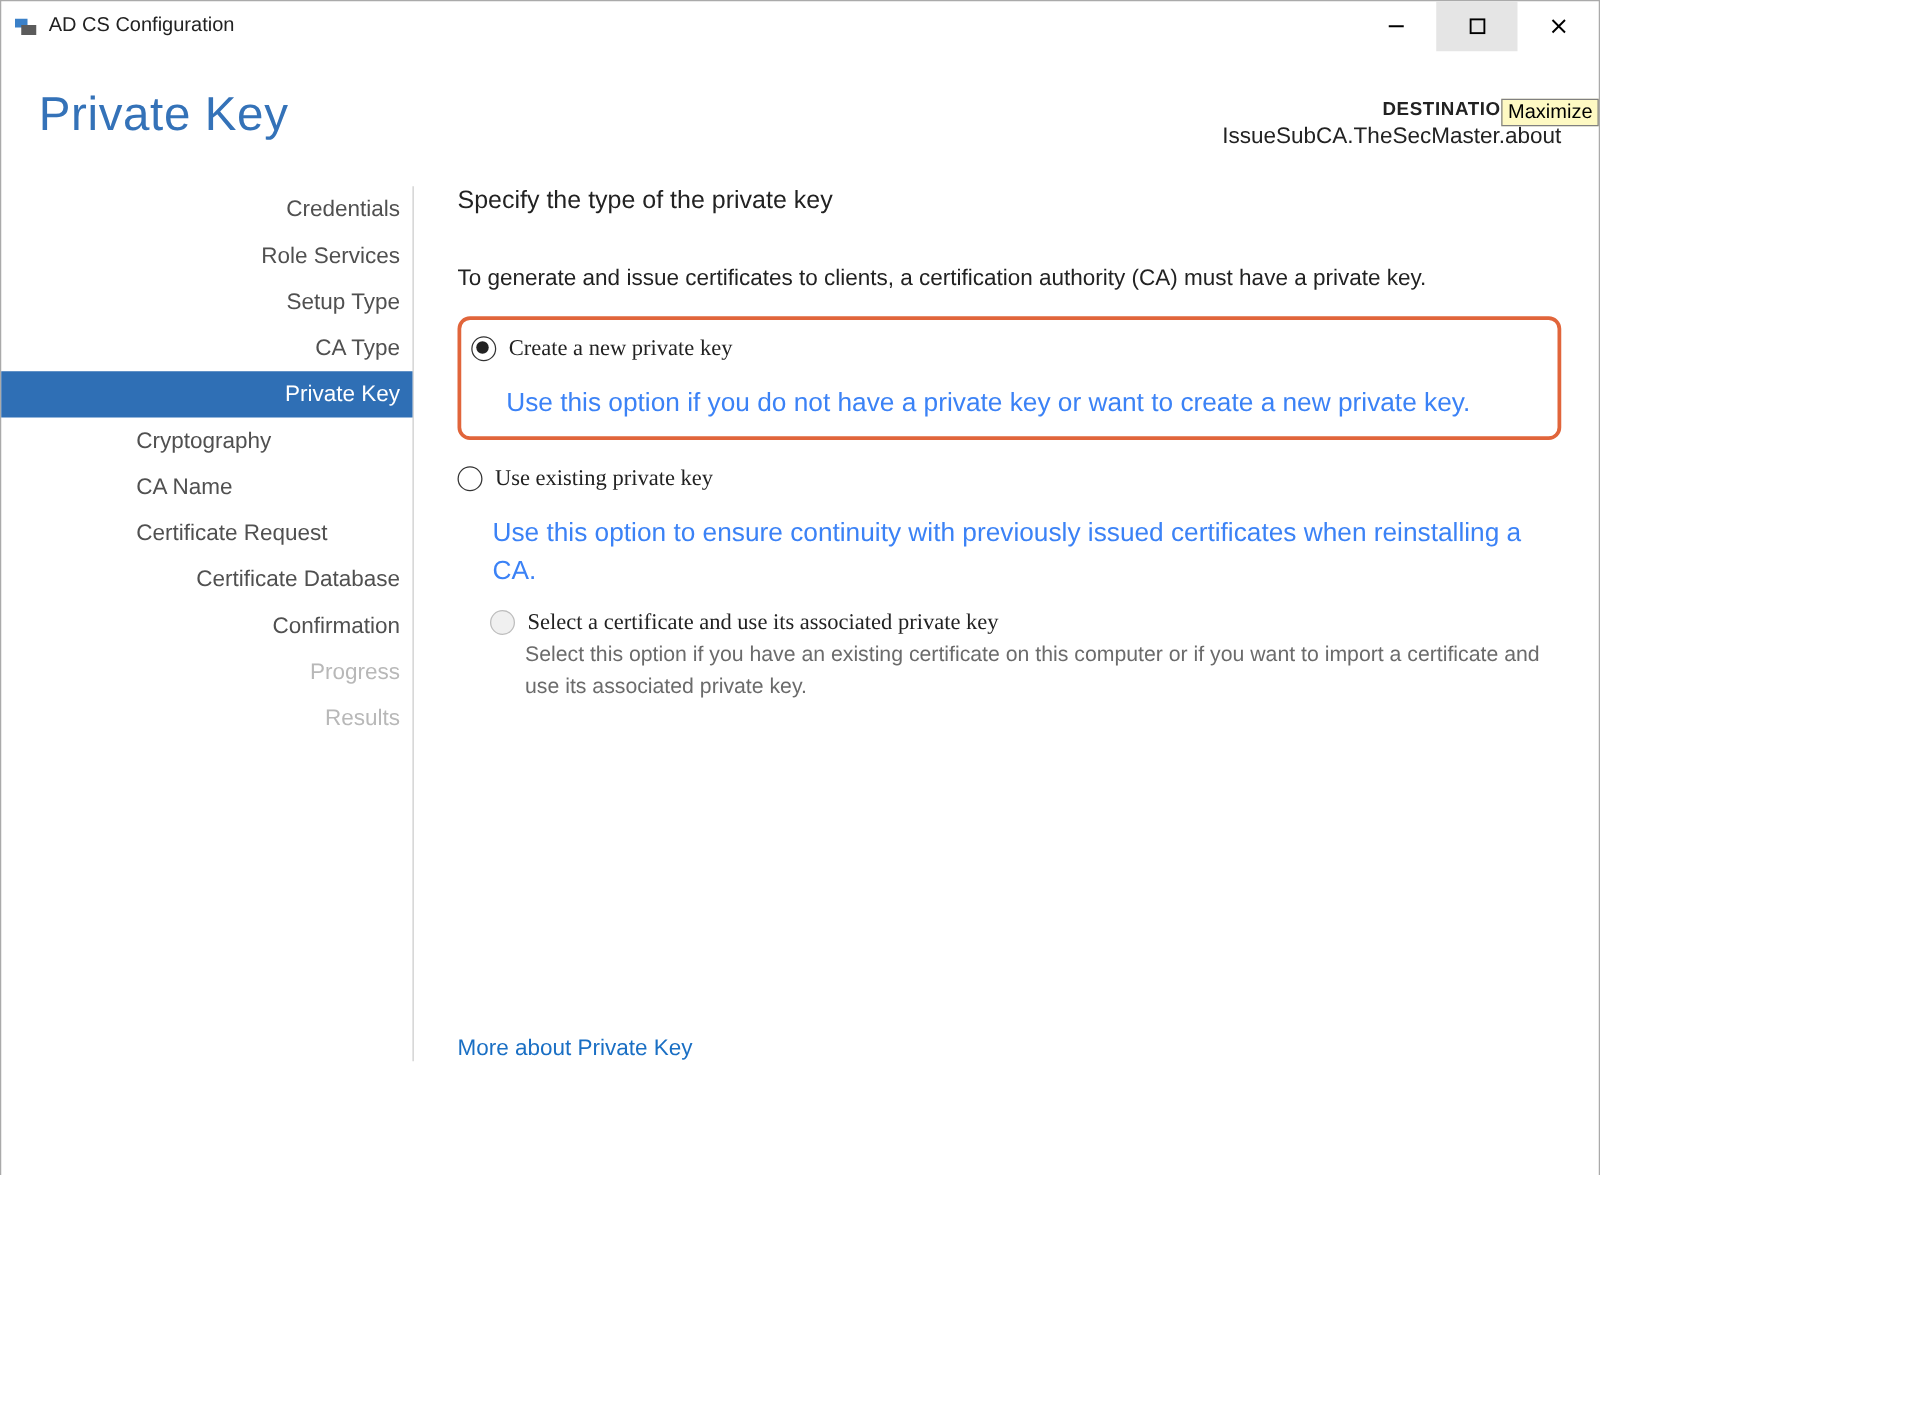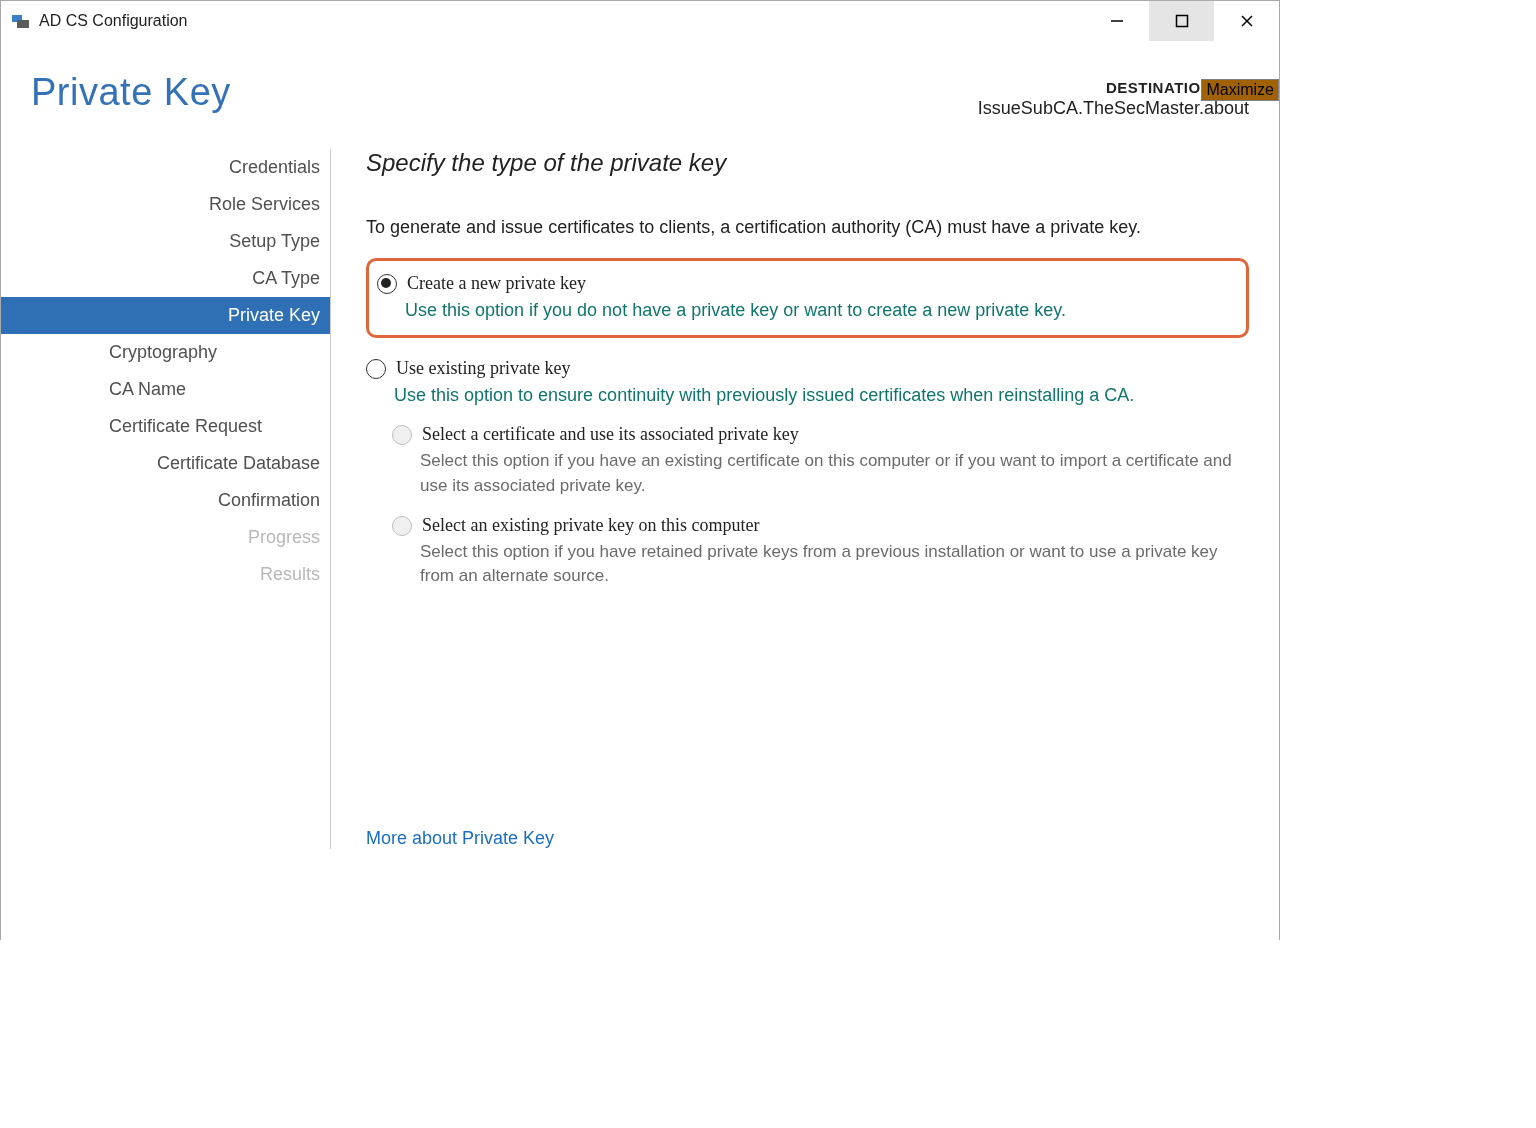--- a/index.html
+++ b/index.html
@@ -81,21 +81,21 @@
   .dest-server {
     font-size: 18px;
     color: #222;
     margin-top: 2px;
   }
   
   .tooltip {
     position: absolute;
     top: 78px;
     right: 0;
-    background: #a16207;
+    background: #fef9c3;
     border: 1px solid #808080;
     font-size: 16px;
     padding: 1px 4px;
     z-index: 50;
   }
   
   .body {
     display: flex;
     height: 700px;
     margin-top: 20px;
@@ -121,25 +121,24 @@
   }
   .nav-item.disabled {
     color: #b8b8b8;
   }
   .content {
     flex: 1;
     padding: 0 30px 0 35px;
     position: relative;
   }
   .content-title {
-    font-size: 24px;
+    font-size: 20px;
     color: #222;
     font-weight: 400;
     margin: 0 0 40px 0;
-    font-style: italic;
   }
   .intro {
     font-size: 18px;
     color: #222;
     margin-bottom: 20px;
   }
   .highlight-box {
     border: 3px solid #e1653b;
     border-radius: 10px;
     padding: 10px 12px 12px 8px;
@@ -170,24 +169,24 @@
   }
   .radio-outer.disabled {
     border-color: #bdbdbd;
     background: #f0f0f0;
   }
   .opt-label {
     font-size: 18px;
     color: #222;
   }
   .opt-desc {
-    font-size: 18px;
-    color: #0f766e;
+    font-size: 21px;
+    color: #3b82f6;
     margin-left: 28px;
-    margin-top: 4px;
+    margin-top: 19px;
     line-height: 1.4;
   }
   .sub-option {
     margin-left: 26px;
     margin-top: 14px;
   }
   .sub-desc {
     font-size: 17px;
     color: #6b6b6b;
     margin-left: 28px;
@@ -321,27 +320,20 @@
         <div class="opt-desc">Use this option to ensure continuity with previously issued certificates when reinstalling a CA.</div>
 
         <div class="sub-option">
           <div class="radio-row">
             <span class="radio-outer disabled"></span>
             <span class="opt-label">Select a certificate and use its associated private key</span>
           </div>
           <div class="sub-desc">Select this option if you have an existing certificate on this computer or if you want to import a certificate and use its associated private key.</div>
         </div>
 
-        <div class="sub-option">
-          <div class="radio-row">
-            <span class="radio-outer disabled"></span>
-            <span class="opt-label">Select an existing private key on this computer</span>
-          </div>
-          <div class="sub-desc">Select this option if you have retained private keys from a previous installation or want to use a private key from an alternate source.</div>
-        </div>
       </div>
 
       <div class="more-link">More about Private Key</div>
     </div>
   </div>
 
   <div class="footer">
     <div class="btn">&lt; Previous</div>
     <div class="next-highlight">
       <div class="btn focus">Next &gt;</div>

